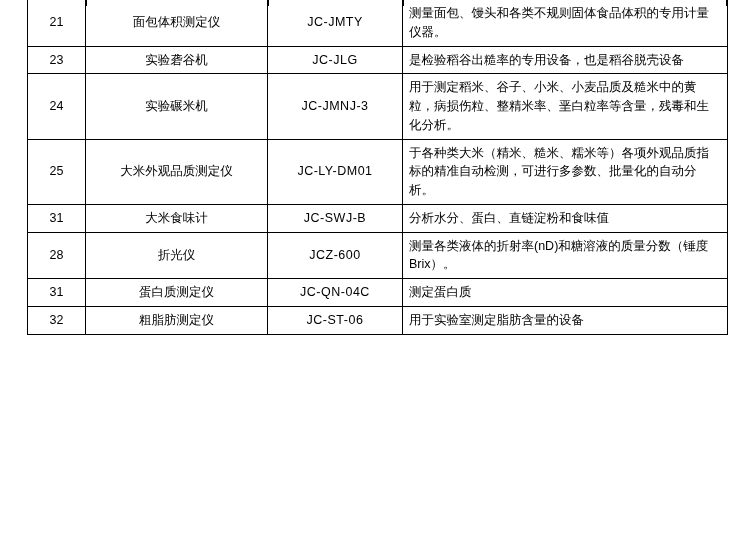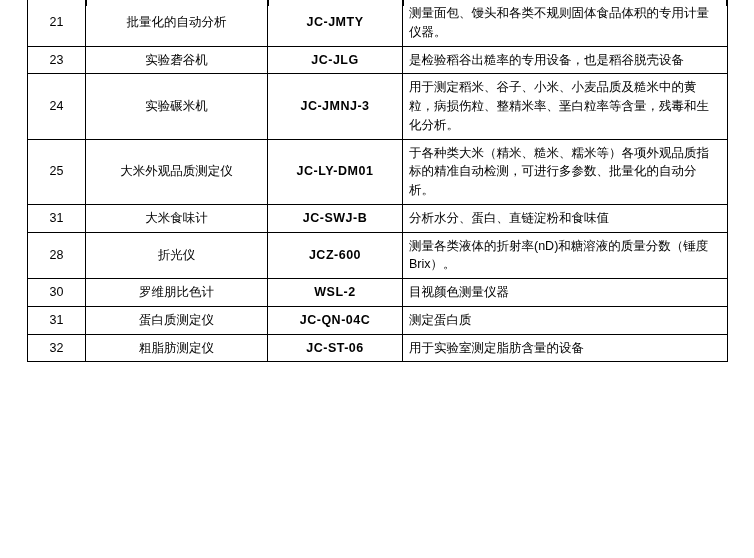--- a/index.html
+++ b/index.html
@@ -43,21 +43,20 @@
 
   td.idx {
     text-align: center;
   }
   td.name {
     text-align: center;
   }
   td.model {
     text-align: center;
     letter-spacing: 0.5px;
-    font-weight: bold;
   }
   td.desc {
     text-align: left;
   }
   .cut-row td {
     border-bottom: none;
     height: 10px;
     overflow: hidden;
   }
   .top-stub {
@@ -95,21 +94,21 @@
   <table class="spec-table">
     <colgroup>
       <col class="c-idx">
       <col class="c-name">
       <col class="c-model">
       <col class="c-desc">
     </colgroup>
     <tbody>
       <tr>
         <td class="idx">21</td>
-        <td class="name">批量化的自动分析</td>
+        <td class="name">面包体积测定仪</td>
         <td class="model">JC-JMTY</td>
         <td class="desc">测量面包、馒头和各类不规则固体食品体积的专用计量仪器。</td>
       </tr>
       <tr>
         <td class="idx">23</td>
         <td class="name">实验砻谷机</td>
         <td class="model">JC-JLG</td>
         <td class="desc">是检验稻谷出糙率的专用设备，也是稻谷脱壳设备</td>
       </tr>
       <tr>
@@ -130,26 +129,20 @@
         <td class="model">JC-SWJ-B</td>
         <td class="desc">分析水分、蛋白、直链淀粉和食味值</td>
       </tr>
       <tr>
         <td class="idx">28</td>
         <td class="name">折光仪</td>
         <td class="model">JCZ-600</td>
         <td class="desc">测量各类液体的折射率(nD)和糖溶液的质量分数（锤度Brix）。</td>
       </tr>
       <tr>
-        <td class="idx">30</td>
-        <td class="name">罗维朋比色计</td>
-        <td class="model">WSL-2</td>
-        <td class="desc">目视颜色测量仪器</td>
-      </tr>
-      <tr>
         <td class="idx">31</td>
         <td class="name">蛋白质测定仪</td>
         <td class="model">JC-QN-04C</td>
         <td class="desc">测定蛋白质</td>
       </tr>
       <tr>
         <td class="idx">32</td>
         <td class="name">粗脂肪测定仪</td>
         <td class="model">JC-ST-06</td>
         <td class="desc">用于实验室测定脂肪含量的设备</td>

